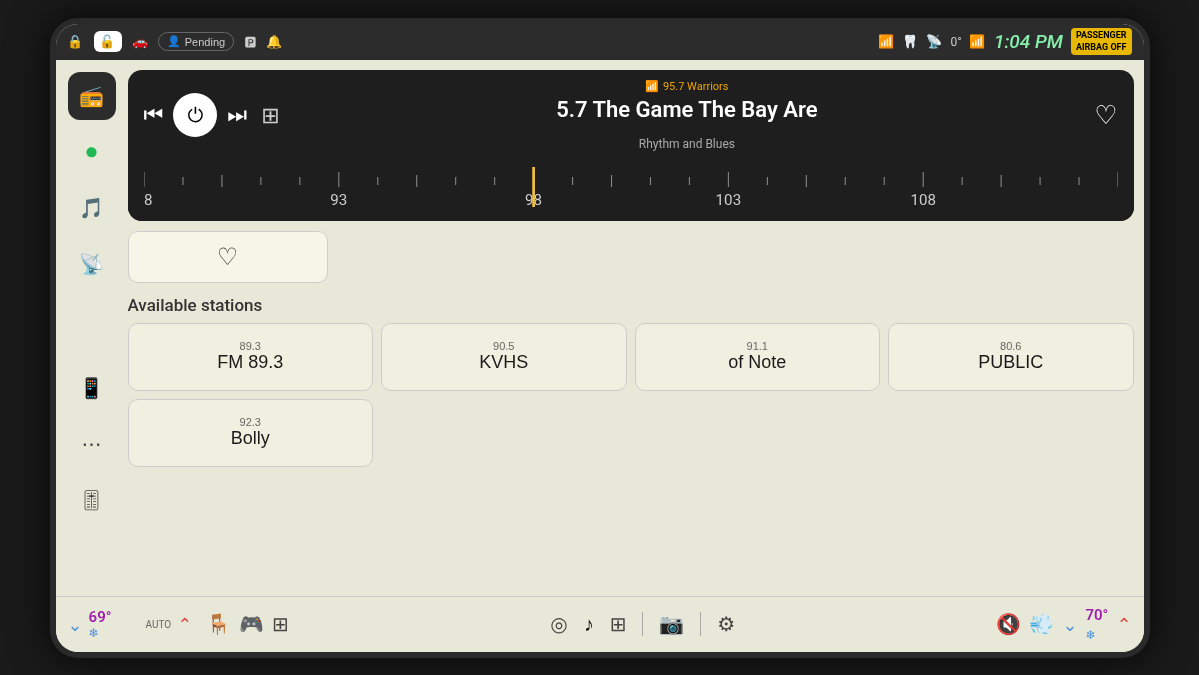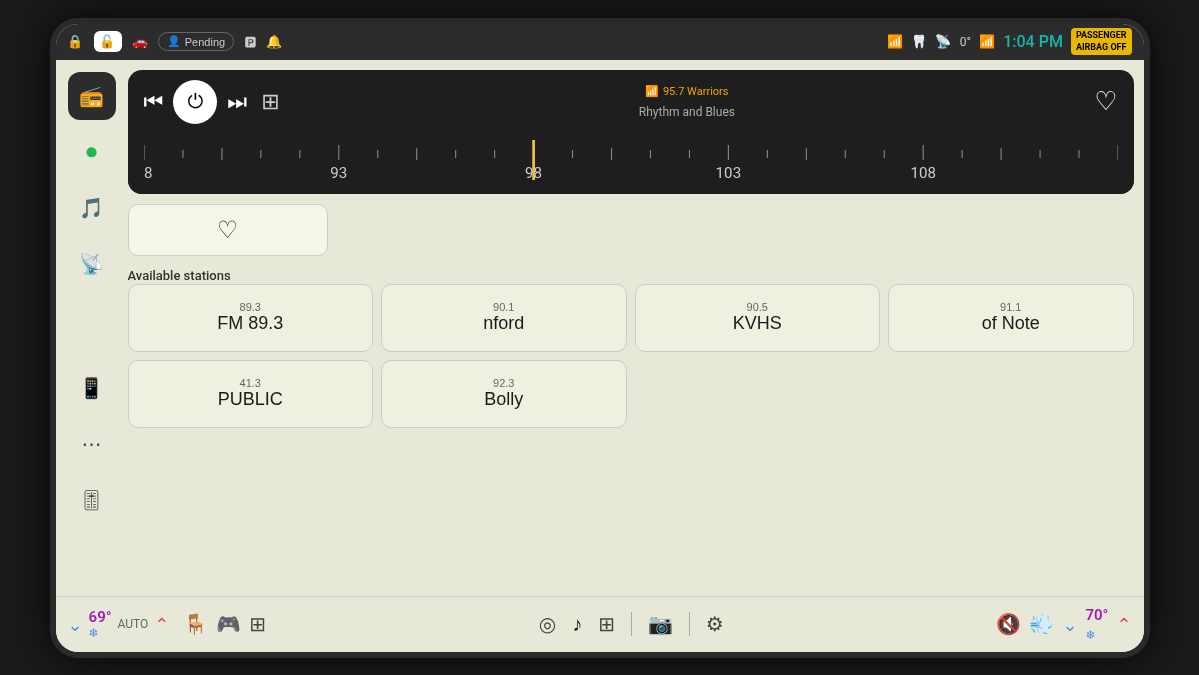--- a/index.html
+++ b/index.html
@@ -73,23 +73,24 @@
       border-radius: 12px;
       color: #ccc;
       font-size: 11px;
       padding: 2px 8px;
       display: flex;
       align-items: center;
       gap: 4px;
     }
 
     .time-display {
-      color: #14b8a6;
-      font-size: 16px;
+      color: #86efac;
+      font-size: 19px;
       font-weight: 500;
+      font-style: italic;
     }
 
     .airbag-badge {
       background: #e8b800;
       color: #000;
       font-size: 9px;
       font-weight: 700;
       padding: 2px 5px;
       border-radius: 4px;
       line-height: 1.3;
@@ -223,21 +224,21 @@
       color: #fff;
       font-size: 22px;
       font-weight: 600;
       white-space: nowrap;
       overflow: hidden;
     }
 
     .track-genre {
       color: #aaa;
       font-size: 12px;
-      margin-top: 7px;
+      margin-top: 15px;
     }
 
     .heart-btn {
       background: none;
       border: none;
       color: #fff;
       font-size: 26px;
       cursor: pointer;
     }
 
@@ -270,23 +271,23 @@
       font-size: 24px;
       cursor: pointer;
       display: flex;
       align-items: center;
       justify-content: center;
       color: #444;
     }
 
     .available-label {
       color: #333;
-      font-size: 13px;
+      font-size: 17px;
       font-weight: 500;
-      margin-bottom: 1px;
+      margin-bottom: 8px;
     }
 
     .stations-grid {
       display: grid;
       grid-template-columns: repeat(4, 1fr);
       gap: 8px;
     }
 
     .station-tile {
       background: #f0f0e0;
@@ -340,23 +341,24 @@
       font-size: 18px;
     }
 
     .temp-val {
       font-size: 15px;
       font-weight: 600;
       color: #a21caf;
     }
 
     .temp-mode {
-      font-size: 12px;
+      font-size: 10px;
       color: #666;
       text-align: center;
+      margin-left: 28px;
     }
 
     .heat-icons {
       display: flex;
       gap: 8px;
       margin-left: 8px;
     }
 
     .heat-btn {
       background: none;
@@ -498,20 +500,21 @@
               </button>
             </div>
 
             <span class="channel-icon">⊞</span>
 
             <div class="track-info">
               <div class="station-label">
                 <span style="color:#f0a500;">📶</span>
                 <span>95.7 Warriors</span>
               </div>
+              <div class="track-title">5.7 The Game The Bay Are</div>
               <div class="track-genre">Rhythm and Blues</div>
             </div>
 
             <button class="heart-btn">
               <span>♡</span>
             </button>
           </div>
 
           <div class="freq-bar">
             <svg class="freq-svg" viewBox="0 0 900 40" preserveAspectRatio="none">
@@ -569,37 +572,33 @@
           <div class="available-label">Available stations</div>
 
           <div class="stations-grid">
 
             <button class="station-tile">
               <span class="st-freq">89.3</span>
               <span class="st-name">FM 89.3</span>
             </button>
 
 
-            <button class="station-tile">
-              <span class="st-freq">90.1</span>
-              <span class="st-name">nford</span>
-            </button>
 
             <button class="station-tile">
               <span class="st-freq">90.5</span>
               <span class="st-name">KVHS</span>
             </button>
 
             <button class="station-tile">
               <span class="st-freq">91.1</span>
               <span class="st-name">of Note</span>
             </button>
 
             <button class="station-tile">
-              <span class="st-freq">41.3</span>
+              <span class="st-freq">80.6</span>
               <span class="st-name">PUBLIC</span>
             </button>
 
             <button class="station-tile">
               <span class="st-freq">92.3</span>
               <span class="st-name">Bolly</span>
             </button>
 
 
           </div>

